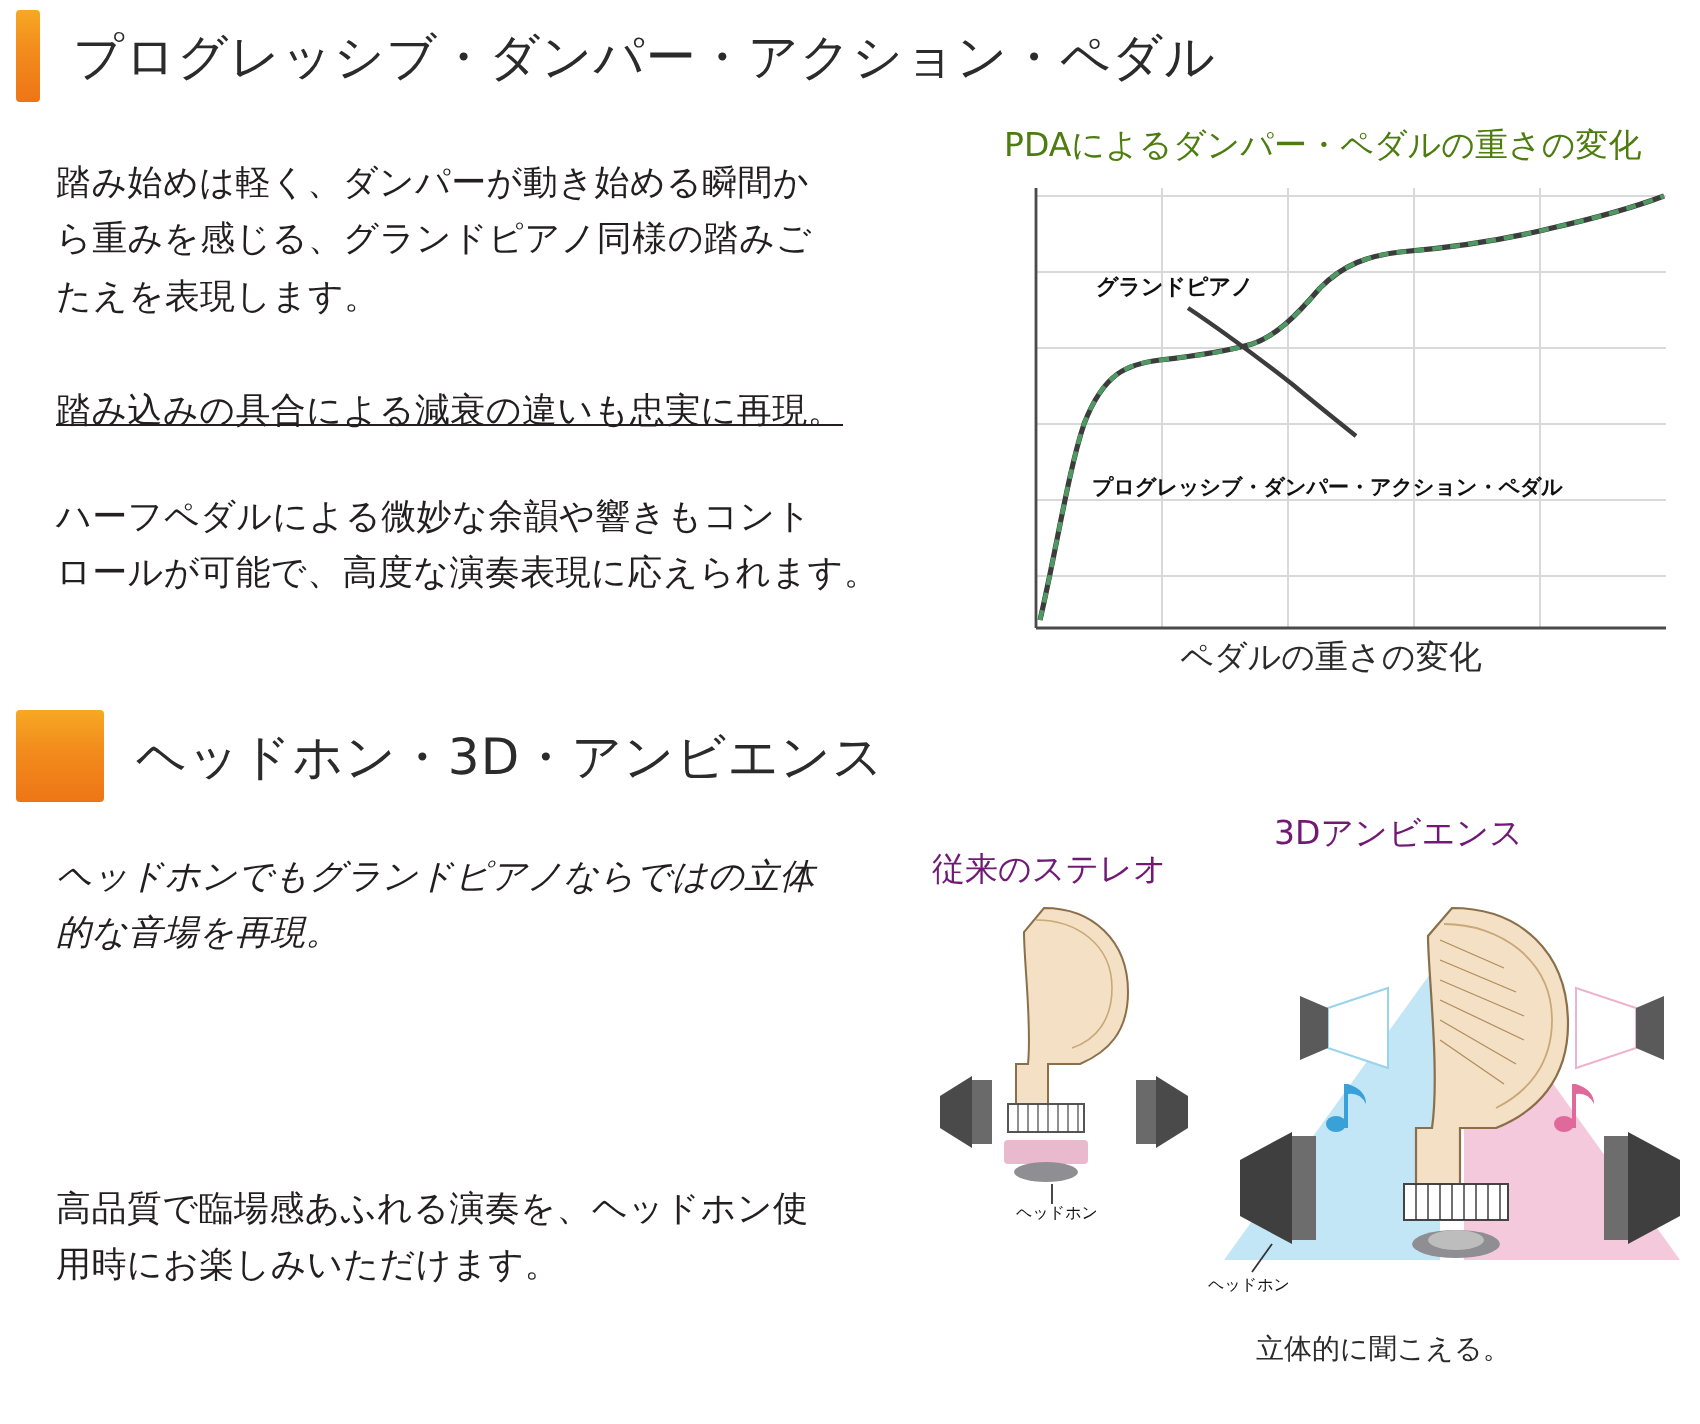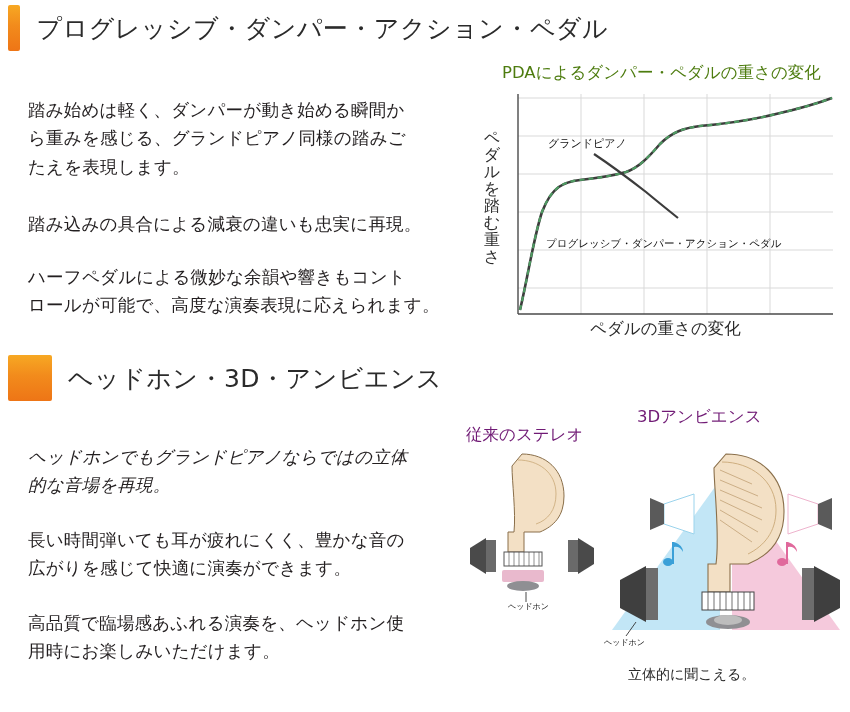--- a/index.html
+++ b/index.html
@@ -36,21 +36,20 @@
     white-space: nowrap;
   }
 
   
   .para {
     position: absolute;
     font-size: 17.5px;
     line-height: 1.62;
     color: #231f20;
     letter-spacing: 0.2px;
-    margin-top: 18px;
   }
 
   
   .chart-wrap { position: absolute; }
   .chart-title {
     position: absolute;
     font-size: 16.5px;
     color: #4d7c0f;
     white-space: nowrap;
   }
@@ -64,21 +63,21 @@
   }
   .axis-x-label {
     position: absolute;
     font-size: 16.5px;
     color: #2b2b2b;
     white-space: nowrap;
   }
   .curve-label {
     position: absolute;
     font-size: 11px;
-    font-weight: normal;
+    font-weight: bold;
     color: #111;
     white-space: nowrap;
   }
   .curve-label.small { font-size: 10.5px; }
 
   
   .fig-cap {
     position: absolute;
     font-size: 16.5px;
     color: #701a75;
@@ -103,29 +102,28 @@
 <div class="page">
 
   <div class="section-head" style="left:8px; top:5px; width:600px;">
     <div class="head-bar"></div>
     <div class="head-title">プログレッシブ・ダンパー・アクション・ペダル</div>
   </div>
 
   <div class="para" style="left:28px; top:78px; width:420px; white-space:pre-line;">踏み始めは軽く、ダンパーが動き始める瞬間か
 ら重みを感じる、グランドピアノ同様の踏みご
 たえを表現します。</div>
-  <div class="para" style="left:28px; top:192px; width:440px; white-space:pre-line;">踏み込みの具合による減衰の違いも忠実に再現。</div>
+  <div class="para" style="left:28px; top:192px; width:440px; white-space:pre-line;text-decoration:underline;">踏み込みの具合による減衰の違いも忠実に再現。</div>
   <div class="para" style="left:28px; top:245px; width:445px; white-space:pre-line;">ハーフペダルによる微妙な余韻や響きもコント
 ロールが可能で、高度な演奏表現に応えられます。</div>
 
   <div class="chart-wrap" style="left:480px; top:62px; width:366px; height:270px;">
 
     <div class="chart-title" style="left:22px; top:0px;">PDAによるダンパー・ペダルの重さの変化</div>
 
-    <div class="axis-y-label" style="left:2px; top:68px;">ペダルを踏む重さ</div>
 
     <svg width="330" height="240" style="position:absolute; left:28px; top:24px;">
 
       <g stroke="#d9d9d9" stroke-width="1">
         <line x1="10" y1="12" x2="325" y2="12"></line>
         <line x1="10" y1="50" x2="325" y2="50"></line>
         <line x1="10" y1="88" x2="325" y2="88"></line>
         <line x1="10" y1="126" x2="325" y2="126"></line>
         <line x1="10" y1="164" x2="325" y2="164"></line>
         <line x1="10" y1="202" x2="325" y2="202"></line>
@@ -155,22 +153,20 @@
     <div class="axis-x-label" style="left:110px; top:256px;">ペダルの重さの変化</div>
   </div>
 
   <div class="section-head" style="left:8px; top:355px; width:480px;">
     <div class="head-bar"></div>
     <div class="head-title">ヘッドホン・3D・アンビエンス</div>
   </div>
 
   <div class="para" style="left:28px; top:425px; width:430px; white-space:pre-line;font-style:italic;">ヘッドホンでもグランドピアノならではの立体
 的な音場を再現。</div>
-  <div class="para" style="left:28px; top:508px; width:440px; white-space:pre-line;">長い時間弾いても耳が疲れにくく、豊かな音の
-広がりを感じて快適に演奏ができます。</div>
   <div class="para" style="left:28px; top:591px; width:440px; white-space:pre-line;">高品質で臨場感あふれる演奏を、ヘッドホン使
 用時にお楽しみいただけます。</div>
 
   <div class="fig-cap" style="left:466px; top:424px;">従来のステレオ</div>
   <div class="fig-cap" style="left:637px; top:406px;">3Dアンビエンス</div>
 
   <svg width="150" height="160" style="position:absolute; left:468px; top:452px;">
 
     <g>
       <path d="M54,2 C78,2 96,18 96,44 C96,64 86,74 72,80 L56,80 L56,100 L40,100 L40,80 L46,80 C48,60 44,30 44,14 Z" fill="#f3e0c5" stroke="#8a6f4a" stroke-width="1"></path>

